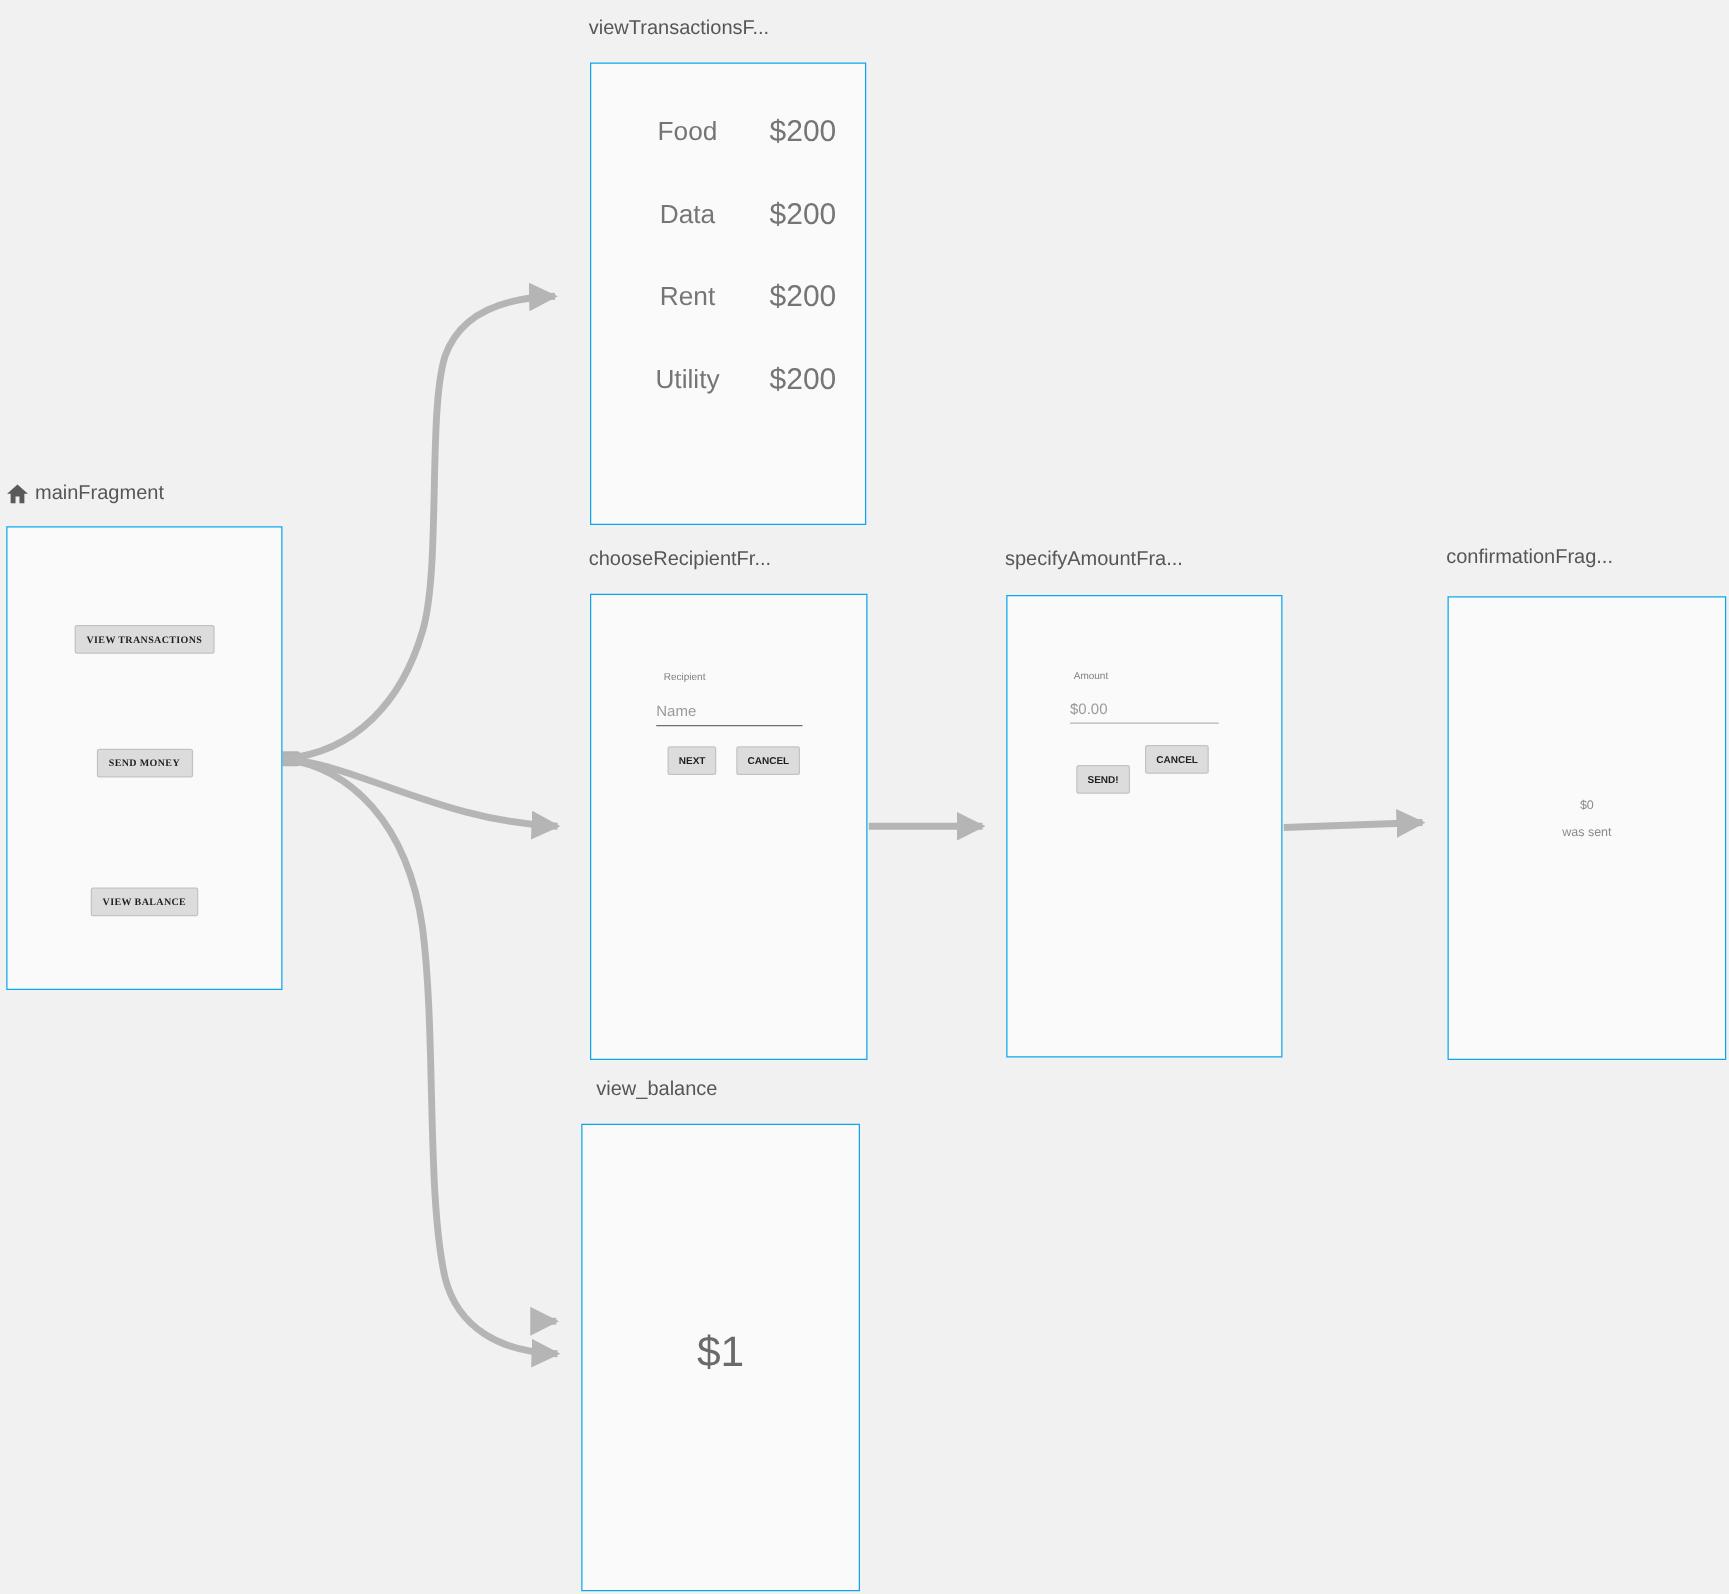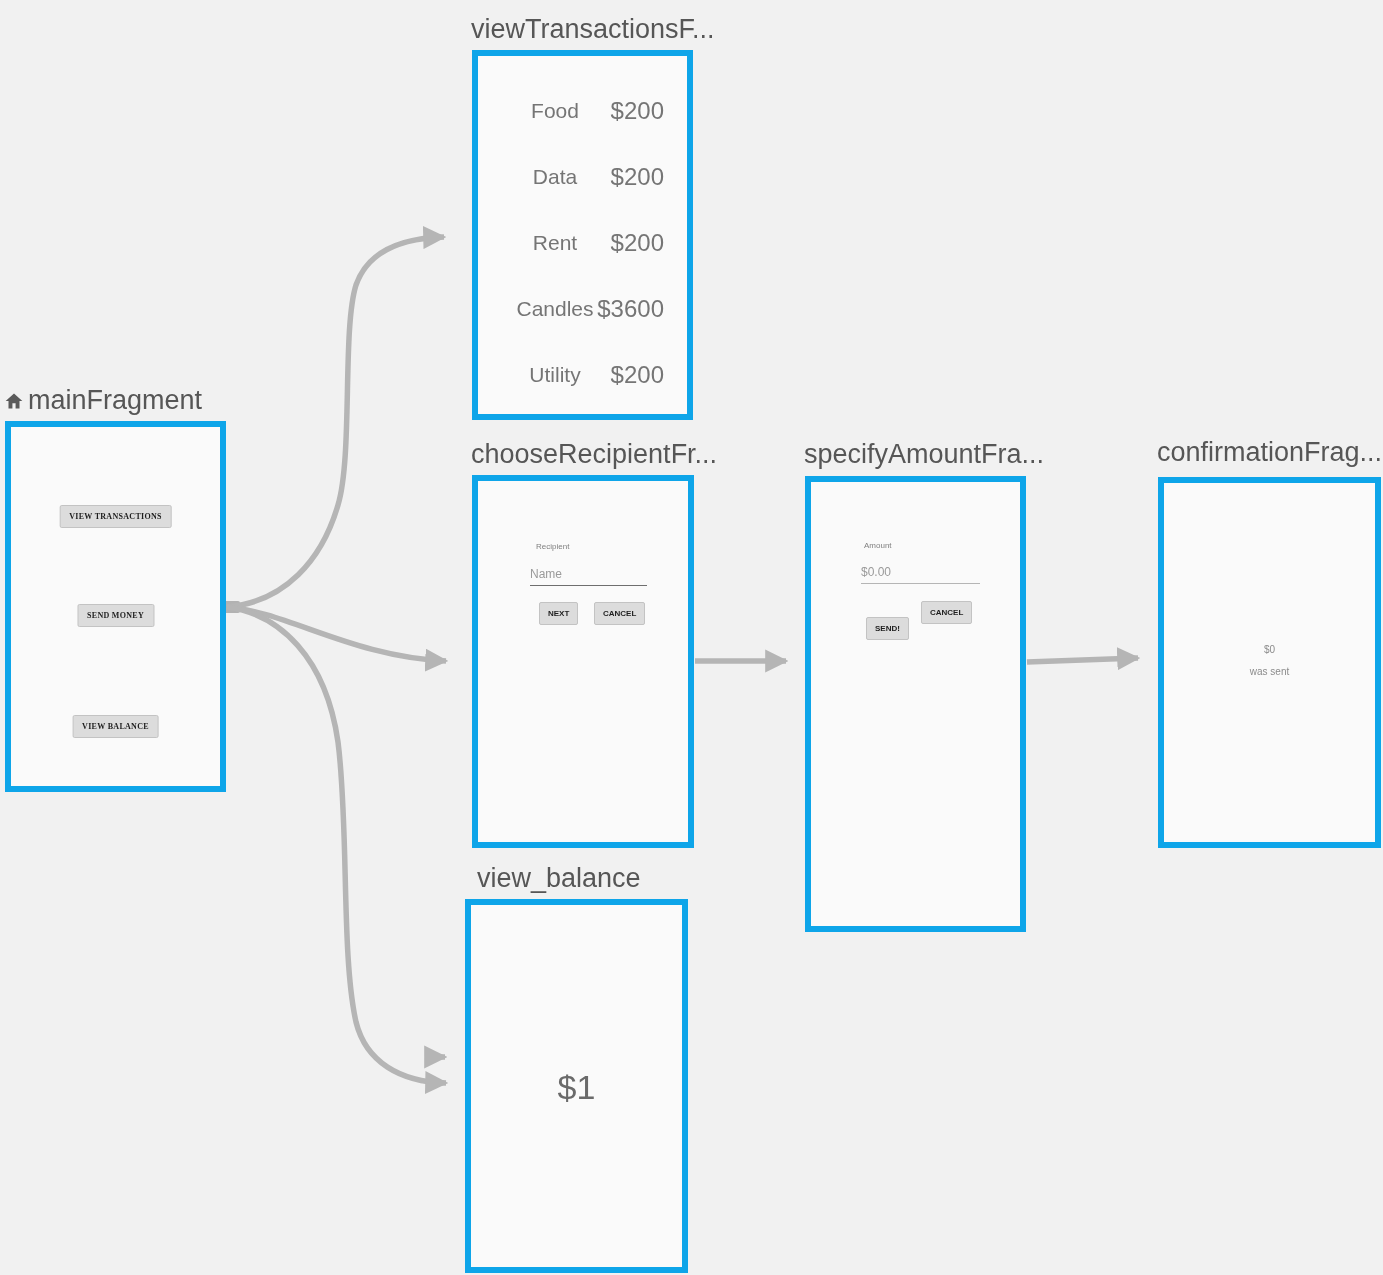--- a/index.html
+++ b/index.html
@@ -12,32 +12,32 @@
     color: #565656;
   }
   #arrow-layer {
     position: absolute;
     left: 0; top: 0;
     width: 1383px; height: 1275px;
     z-index: 0;
   }
   .frag-title {
     position: absolute;
-    font-size: 27px;
+    font-size: 16px;
     color: #565656;
     white-space: nowrap;
     display: flex;
     align-items: center;
     gap: 4px;
     z-index: 2;
   }
   .panel {
     position: absolute;
     background: #fafafa;
-    border: 6px solid #0ea5e9;
+    border: 1px solid #0ea5e9;
     z-index: 1;
   }
   
   .app-btn {
     position: absolute;
     left: 50%;
     transform: translateX(-50%);
     background: #dcdcdc;
     border: 1px solid #c3c3c3;
     border-radius: 2px;
@@ -133,45 +133,41 @@
     </div>
     <div class="t-row">
       <span class="t-label">Data</span>
       <span class="t-amount">$200</span>
     </div>
     <div class="t-row">
       <span class="t-label">Rent</span>
       <span class="t-amount">$200</span>
     </div>
     <div class="t-row">
-      <span class="t-label">Candles</span>
-      <span class="t-amount">$3600</span>
-    </div>
-    <div class="t-row">
       <span class="t-label">Utility</span>
       <span class="t-amount">$200</span>
     </div>
   </div>
 </div>
 
 <div class="frag-title" style="left:471px; top:439px;">
   <span>chooseRecipientFr...</span>
 </div>
 <div class="panel" style="left:472px; top:475px; width:222px; height:373px;">
   <span class="field-label" style="left:58px; top:61px;">Recipient</span>
   <span class="field-value" style="left:52px; top:86px;">Name</span>
   <div class="field-line" style="left:52px; top:104px; width:117px;"></div>
   <button class="mini-btn" style="left:61px; top:121px;">NEXT</button>
   <button class="mini-btn" style="left:116px; top:121px;">CANCEL</button>
 </div>
 
 <div class="frag-title" style="left:804px; top:439px;">
   <span>specifyAmountFra...</span>
 </div>
-<div class="panel" style="left:805px; top:476px; width:221px; height:456px;">
+<div class="panel" style="left:805px; top:476px; width:221px; height:370px;">
   <span class="field-label" style="left:53px; top:59px;">Amount</span>
   <span class="field-value" style="left:50px; top:83px;">$0.00</span>
   <div class="field-line light" style="left:50px; top:101px; width:119px;"></div>
   <button class="mini-btn" style="left:55px; top:117px;margin-top:18px;">SEND!</button>
   <button class="mini-btn" style="left:110px; top:119px;">CANCEL</button>
 </div>
 
 <div class="frag-title" style="left:1157px; top:437px;">
   <span>confirmationFrag...</span>
 </div>

